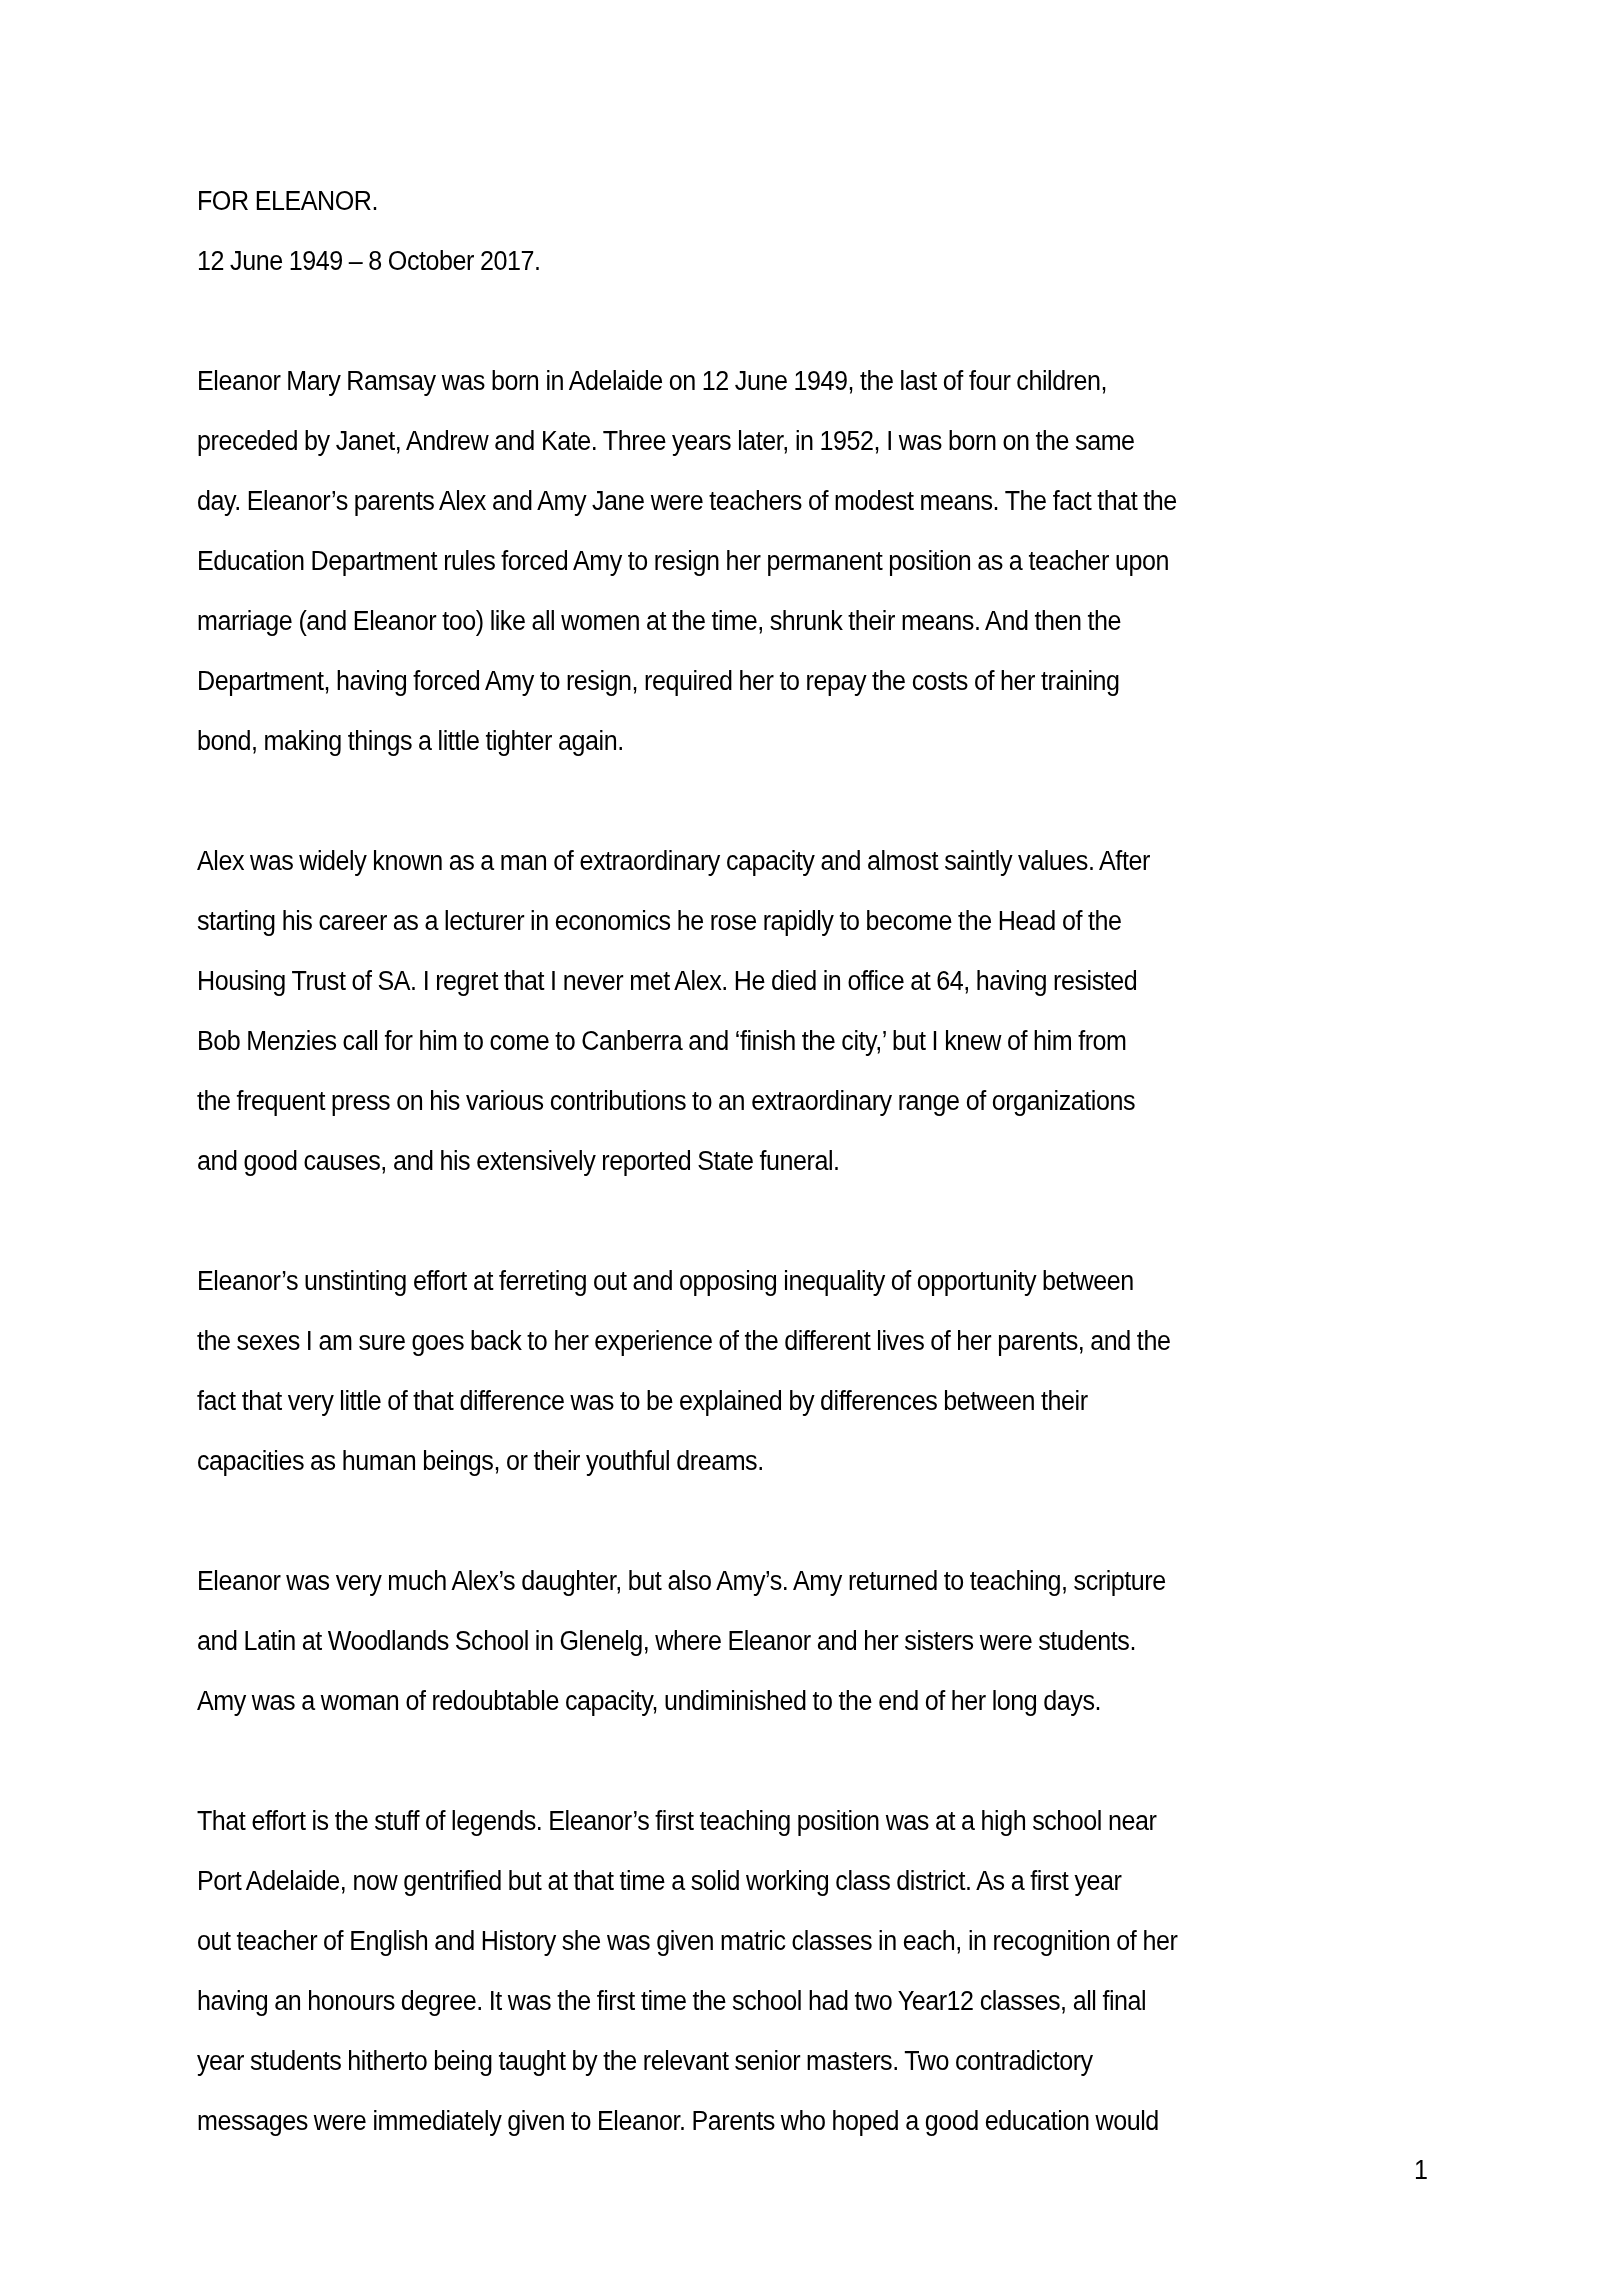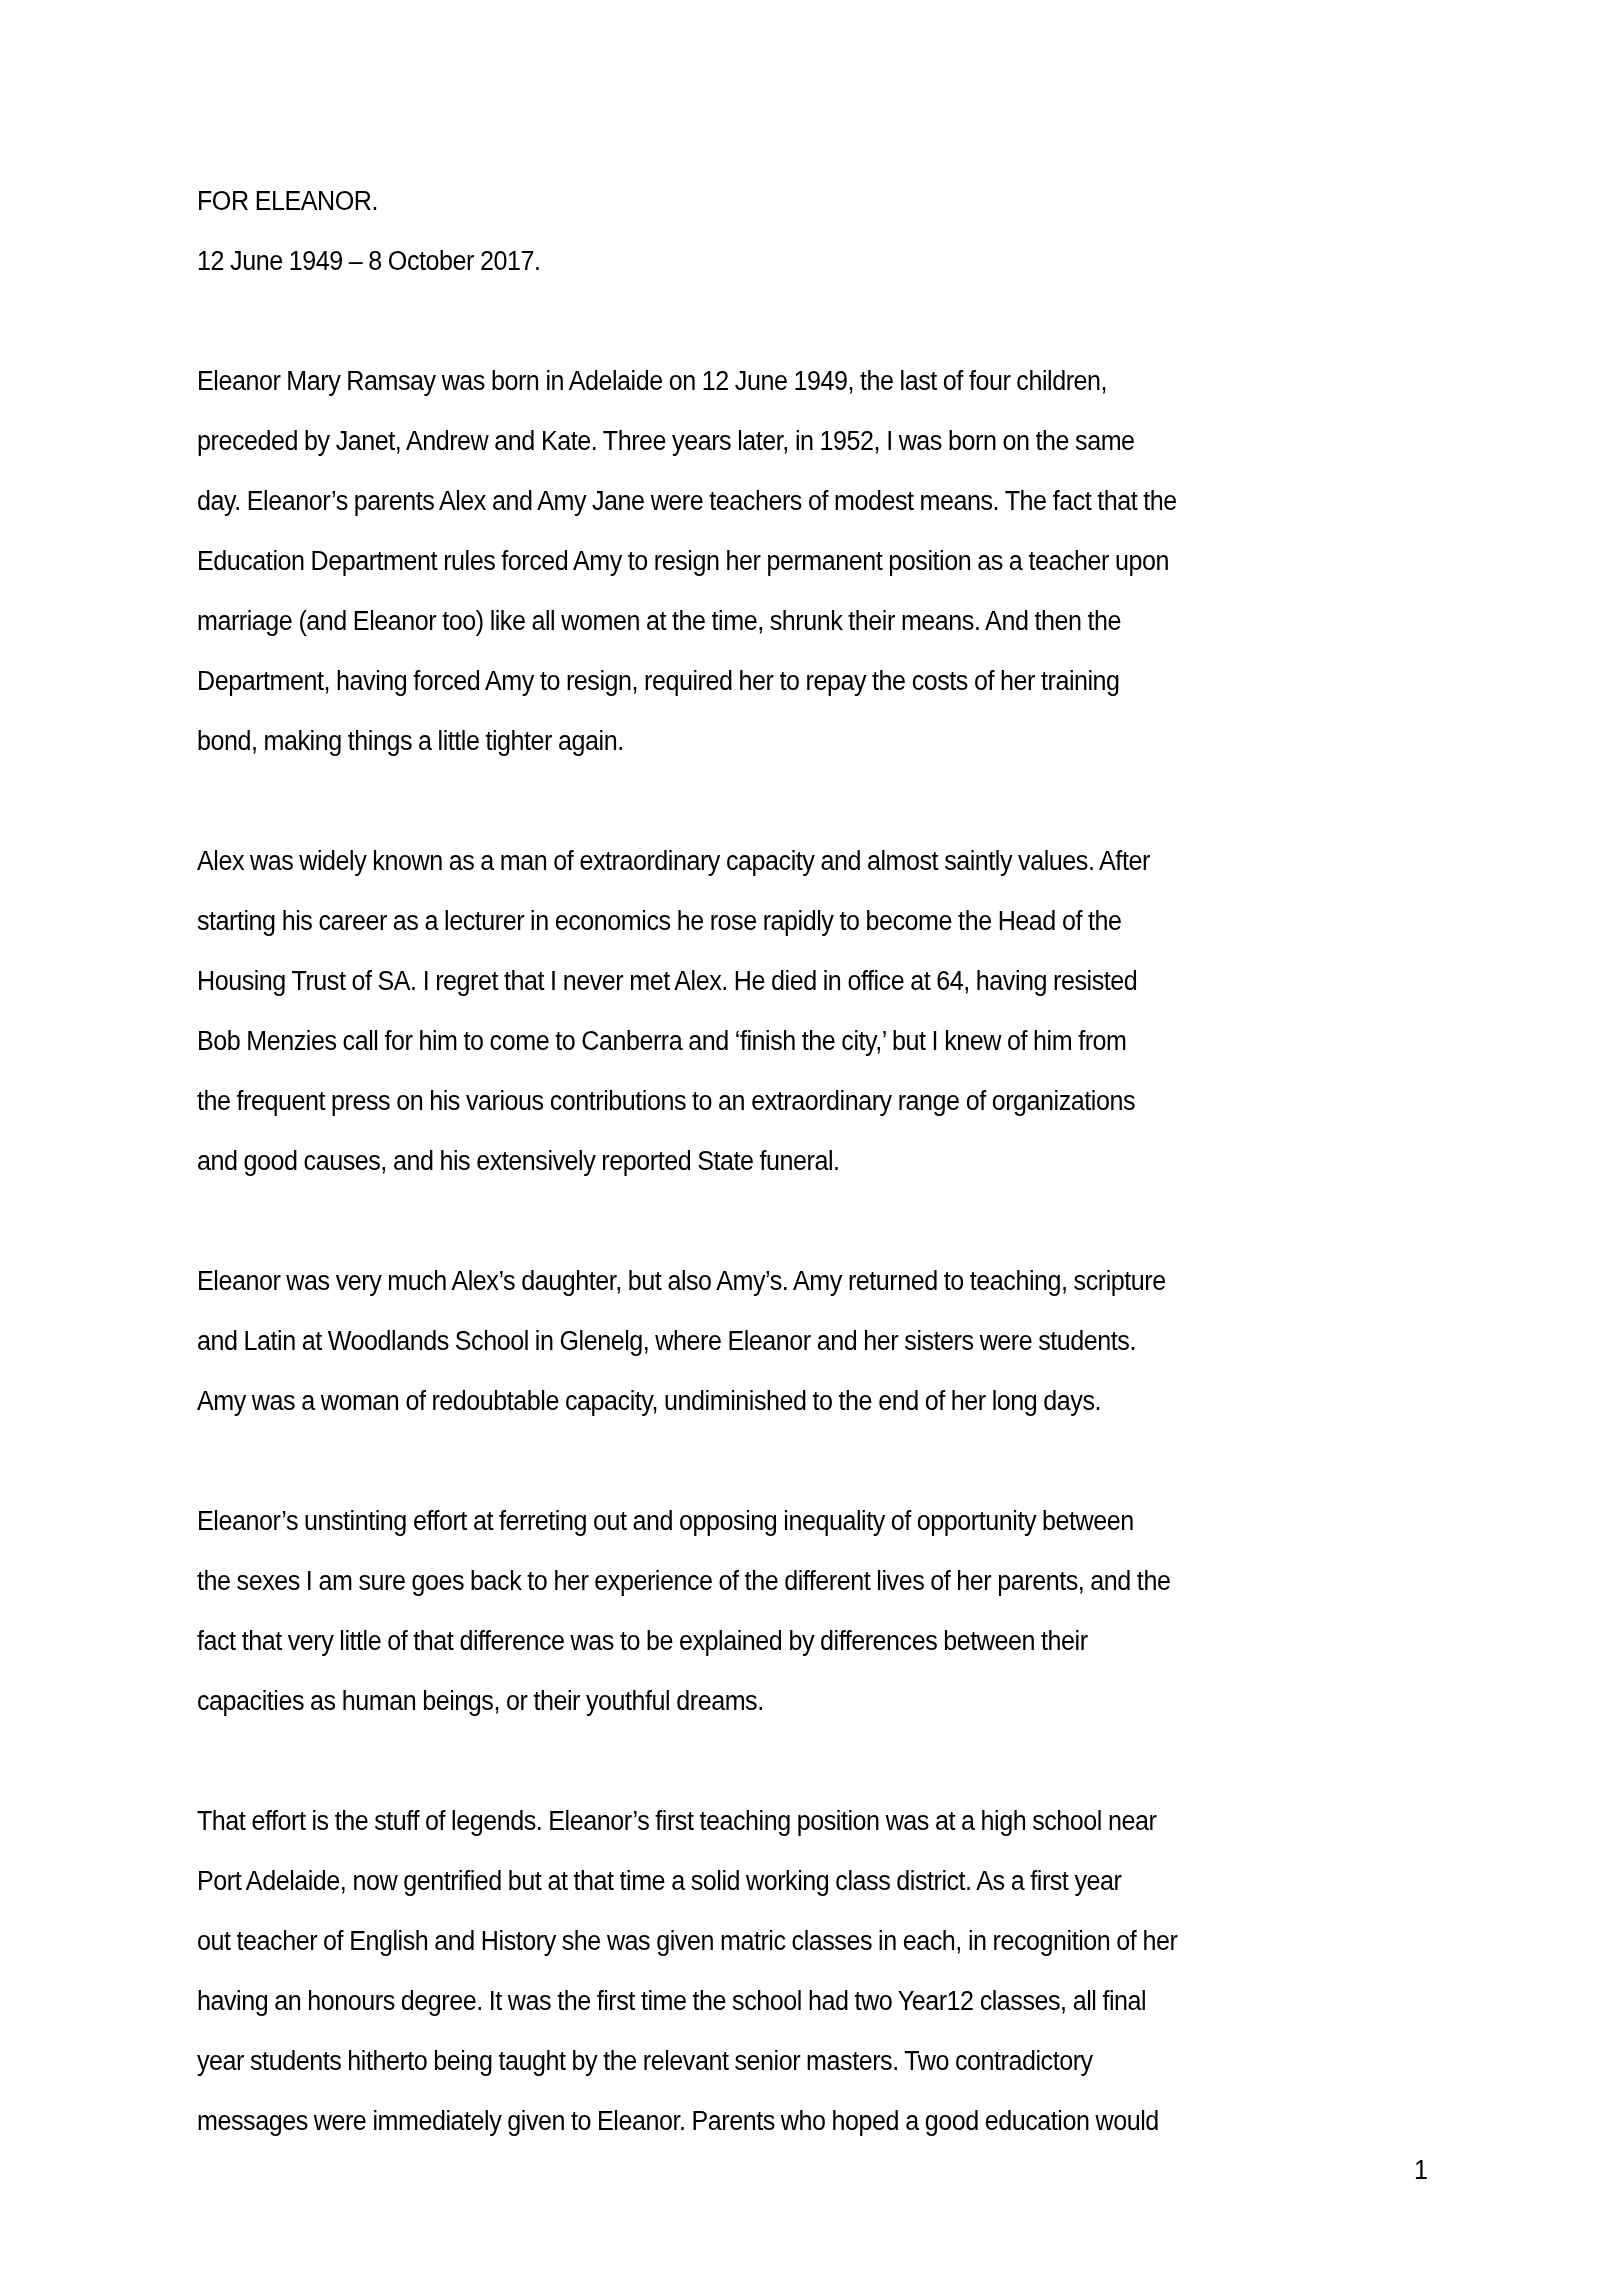--- a/index.html
+++ b/index.html
@@ -46,29 +46,29 @@
         </div>
         <div class="para">
           <span class="line" style="transform: scaleX(0.93);">Alex was widely known as a man of extraordinary capacity and almost saintly values. After</span>
           <span class="line" style="transform: scaleX(0.93);">starting his career as a lecturer in economics he rose rapidly to become the Head of the</span>
           <span class="line" style="transform: scaleX(0.93);">Housing Trust of SA. I regret that I never met Alex. He died in office at 64, having resisted</span>
           <span class="line" style="transform: scaleX(0.93);">Bob Menzies call for him to come to Canberra and ‘finish the city,’ but I knew of him from</span>
           <span class="line" style="transform: scaleX(0.93);">the frequent press on his various contributions to an extraordinary range of organizations</span>
           <span class="line" style="transform: scaleX(0.93);">and good causes, and his extensively reported State funeral.</span>
         </div>
         <div class="para">
-          <span class="line" style="transform: scaleX(0.93);">Eleanor was very much Alex’s daughter, but also Amy’s. Amy returned to teaching, scripture</span>
-          <span class="line" style="transform: scaleX(0.93);">and Latin at Woodlands School in Glenelg, where Eleanor and her sisters were students.</span>
-          <span class="line" style="transform: scaleX(0.93);">Amy was a woman of redoubtable capacity, undiminished to the end of her long days.</span>
-        </div>
-        <div class="para">
           <span class="line" style="transform: scaleX(0.93);">Eleanor’s unstinting effort at ferreting out and opposing inequality of opportunity between</span>
           <span class="line" style="transform: scaleX(0.93);">the sexes I am sure goes back to her experience of the different lives of her parents, and the</span>
           <span class="line" style="transform: scaleX(0.93);">fact that very little of that difference was to be explained by differences between their</span>
           <span class="line" style="transform: scaleX(0.93);">capacities as human beings, or their youthful dreams.</span>
+        </div>
+        <div class="para">
+          <span class="line" style="transform: scaleX(0.93);">Eleanor was very much Alex’s daughter, but also Amy’s. Amy returned to teaching, scripture</span>
+          <span class="line" style="transform: scaleX(0.93);">and Latin at Woodlands School in Glenelg, where Eleanor and her sisters were students.</span>
+          <span class="line" style="transform: scaleX(0.93);">Amy was a woman of redoubtable capacity, undiminished to the end of her long days.</span>
         </div>
         <div class="para">
           <span class="line" style="transform: scaleX(0.93);">That effort is the stuff of legends. Eleanor’s first teaching position was at a high school near</span>
           <span class="line" style="transform: scaleX(0.93);">Port Adelaide, now gentrified but at that time a solid working class district. As a first year</span>
           <span class="line" style="transform: scaleX(0.93);">out teacher of English and History she was given matric classes in each, in recognition of her</span>
           <span class="line" style="transform: scaleX(0.93);">having an honours degree. It was the first time the school had two Year12 classes, all final</span>
           <span class="line" style="transform: scaleX(0.93);">year students hitherto being taught by the relevant senior masters. Two contradictory</span>
           <span class="line" style="transform: scaleX(0.93);">messages were immediately given to Eleanor. Parents who hoped a good education would</span>
         </div>
       </div>

